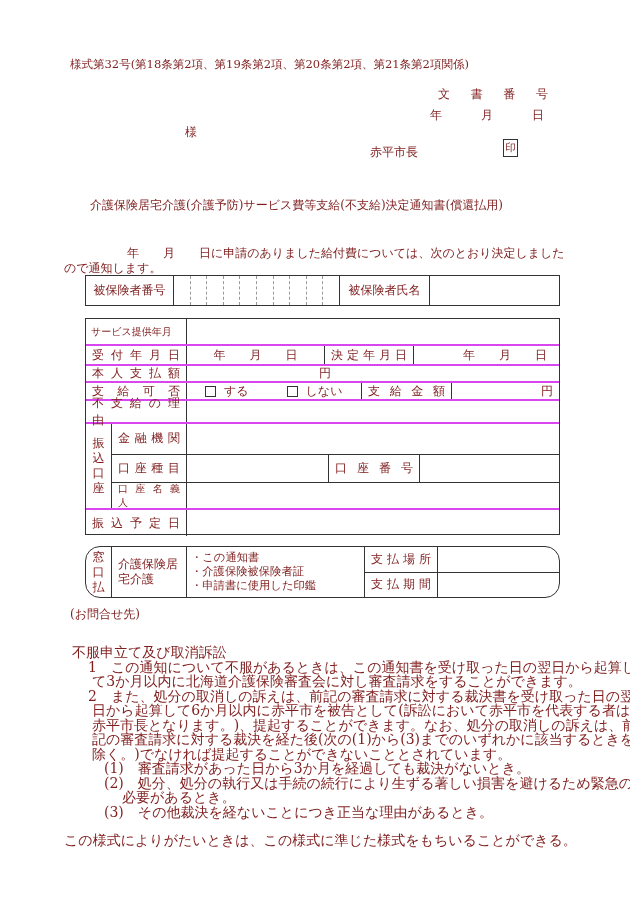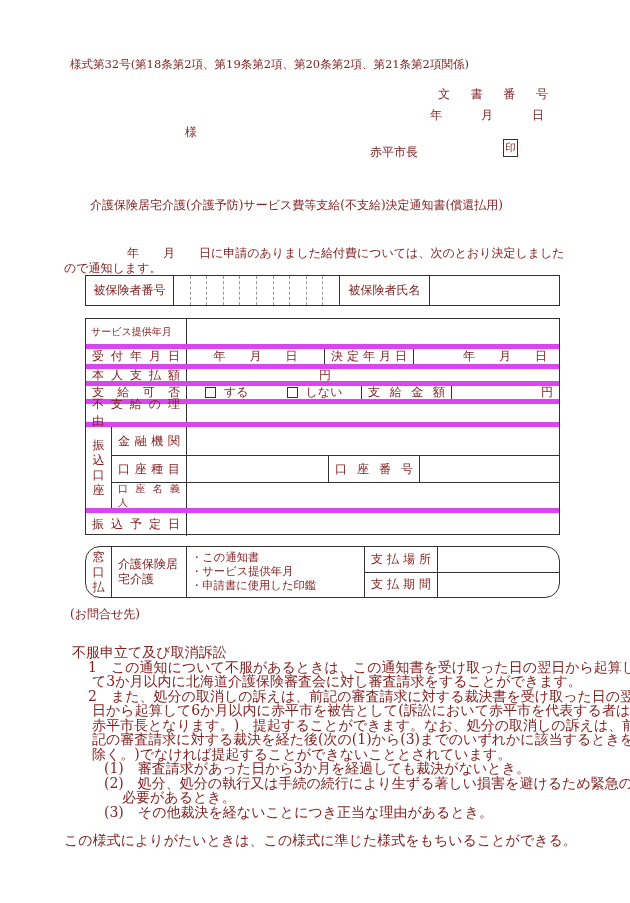--- a/index.html
+++ b/index.html
@@ -25,21 +25,21 @@
   .sealbox { left:503px; top:139px; width:15px; height:18px;
              border:1px solid #333; display:flex; align-items:center; justify-content:center;
              font-size:10.5px; }
   .title   { left:90px; top:197px; font-size:12px; letter-spacing:0; }
   .intro1  { left:127px; top:245px; }
   .intro2  { left:64px;  top:260px; }
 
   
   .tbl { position:absolute; left:85px; width:475px; border:1px solid #333; background:#fff; }
   .row { display:flex; }
-  .row + .row, .bt { border-top:5px solid #d946ef; }
+  .row + .row, .bt { border-top:2px solid #d946ef; }
   .cell { display:flex; align-items:center; min-width:0; }
   .bl { border-left:1px solid #333; }
   .lblj { padding:0 6px; display:block; align-self:center; width:100%;
           text-align:justify; text-align-last:justify; }
 
   
   .t1 { top:275px; height:31px; }
   .t1 .c-numlbl { width:87px; justify-content:center; }
   .t1 .c-digits { width:166px; }
   .digits { display:flex; width:100%; height:100%; }
@@ -237,21 +237,21 @@
   <div class="tbl t3 row">
     <div class="cell c-vert">
       <div class="vtext">窓口払</div>
     </div>
     <div class="cell c-bring bl">
       <div class="bring-text">介護保険居宅介護</div>
     </div>
     <div class="cell c-items bl">
       <div class="items-list">
         <div>・この通知書</div>
-        <div>・サービス提供年月</div>
+        <div>・介護保険被保険者証</div>
         <div>・申請書に使用した印鑑</div>
       </div>
     </div>
     <div class="c-pay bl">
       <div class="payrow">
         <div class="cell c-paylbl">
           <span class="lblj">支 払 場 所</span>
         </div>
         <div class="cell c-payval bl"></div>
       </div>

